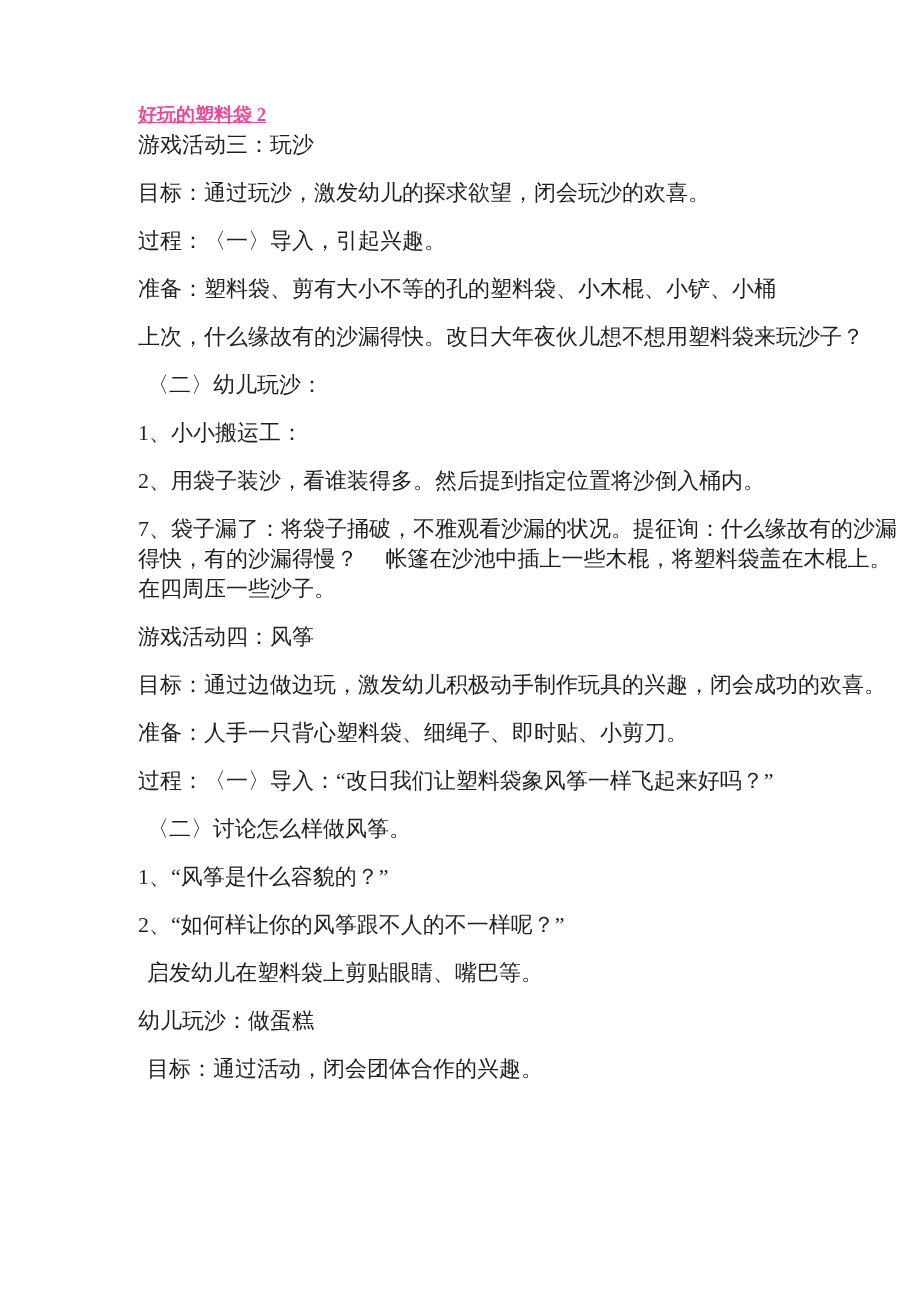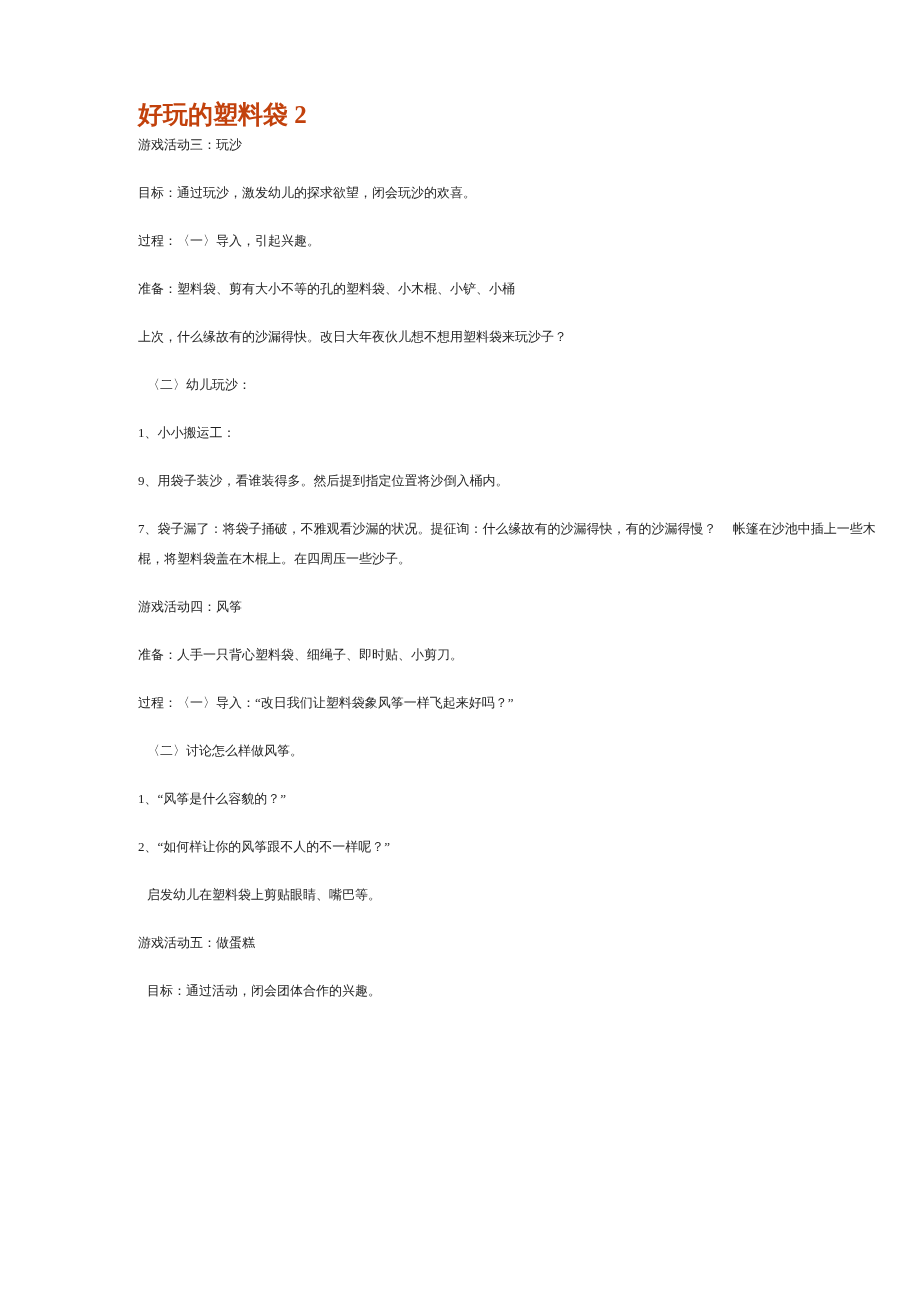--- a/index.html
+++ b/index.html
@@ -18,28 +18,29 @@
       box-sizing: border-box;
       width: 920px;
       height: 1302px;
       padding: 100px 24px 40px 138px;
       background: #ffffff;
     }
     .doc {
       width: 762px;
     }
     .doc-title {
-      font-size: 25px;
+      font-size: 19px;
       line-height: 30px;
       font-weight: bold;
-      color: #c2410c;
+      color: #ec4899;
       margin: 0;
+      text-decoration: underline;
     }
     .para {
-      font-size: 13px;
+      font-size: 22px;
       line-height: 30px;
       margin: 0 0 18px 0;
       word-break: break-all;
     }
     .indent-1 {
       padding-left: 9px;
     }
   </style>
 </head>
 <body>
@@ -47,25 +48,26 @@
 <div class="page">
   <div class="doc">
     <h1 class="doc-title">好玩的塑料袋 2</h1>
     <p class="para">游戏活动三：玩沙</p>
     <p class="para">目标：通过玩沙，激发幼儿的探求欲望，闭会玩沙的欢喜。</p>
     <p class="para">过程：〈一〉导入，引起兴趣。</p>
     <p class="para">准备：塑料袋、剪有大小不等的孔的塑料袋、小木棍、小铲、小桶</p>
     <p class="para">上次，什么缘故有的沙漏得快。改日大年夜伙儿想不想用塑料袋来玩沙子？</p>
     <p class="para indent-1">〈二〉幼儿玩沙：</p>
     <p class="para">1、小小搬运工：</p>
-    <p class="para">9、用袋子装沙，看谁装得多。然后提到指定位置将沙倒入桶内。</p>
+    <p class="para">2、用袋子装沙，看谁装得多。然后提到指定位置将沙倒入桶内。</p>
     <p class="para">7、袋子漏了：将袋子捅破，不雅观看沙漏的状况。提征询：什么缘故有的沙漏得快，有的沙漏得慢？　 帐篷在沙池中插上一些木棍，将塑料袋盖在木棍上。在四周压一些沙子。</p>
     <p class="para">游戏活动四：风筝</p>
+    <p class="para">目标：通过边做边玩，激发幼儿积极动手制作玩具的兴趣，闭会成功的欢喜。</p>
     <p class="para">准备：人手一只背心塑料袋、细绳子、即时贴、小剪刀。</p>
     <p class="para">过程：〈一〉导入：“改日我们让塑料袋象风筝一样飞起来好吗？”</p>
     <p class="para indent-1">〈二〉讨论怎么样做风筝。</p>
     <p class="para">1、“风筝是什么容貌的？”</p>
     <p class="para">2、“如何样让你的风筝跟不人的不一样呢？”</p>
     <p class="para indent-1">启发幼儿在塑料袋上剪贴眼睛、嘴巴等。</p>
-    <p class="para">游戏活动五：做蛋糕</p>
+    <p class="para">幼儿玩沙：做蛋糕</p>
     <p class="para indent-1">目标：通过活动，闭会团体合作的兴趣。</p>
   </div>
 </div>
 
 </body></html>

